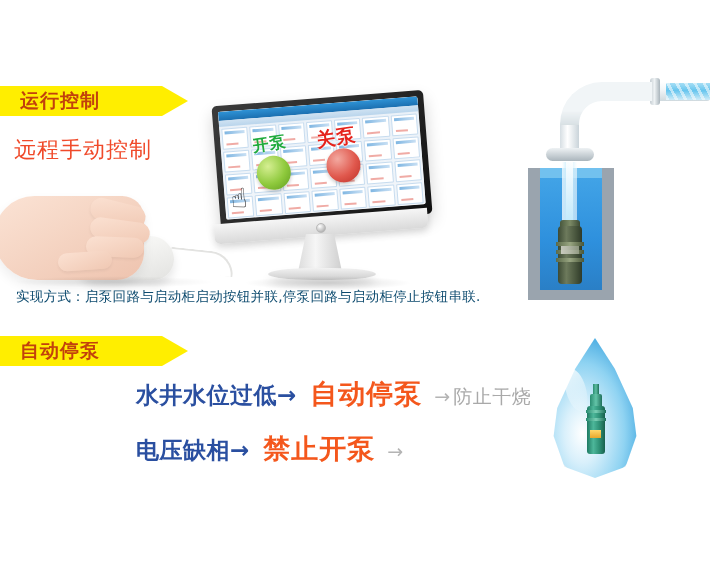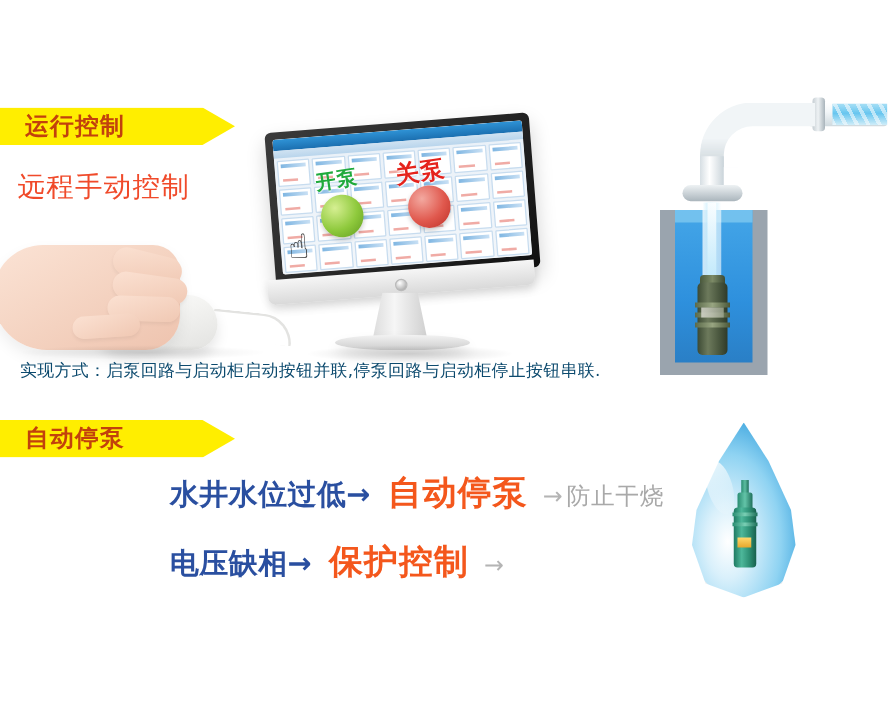--- a/index.html
+++ b/index.html
@@ -414,21 +414,21 @@
     <span class="cond">水井水位过低</span>
     <span class="arrow1">→</span>
     <span class="act">自动停泵</span>
     <span class="arrow2">→</span>
     <span class="why">防止干烧</span>
   </div>
 
   <div class="rule" id="rule-2">
     <span class="cond">电压缺相</span>
     <span class="arrow1">→</span>
-    <span class="act">保护控制</span>
+    <span class="act">禁止开泵</span>
     <span class="arrow2">→</span>
   </div>
 
   <div id="drop">
     <div class="drop-shape"></div>
     <div class="drop-gloss"></div>
     <div class="drop-pump">
       <div class="dp-top"></div>
       <div class="dp-head"></div>
       <div class="dp-motor"></div>

